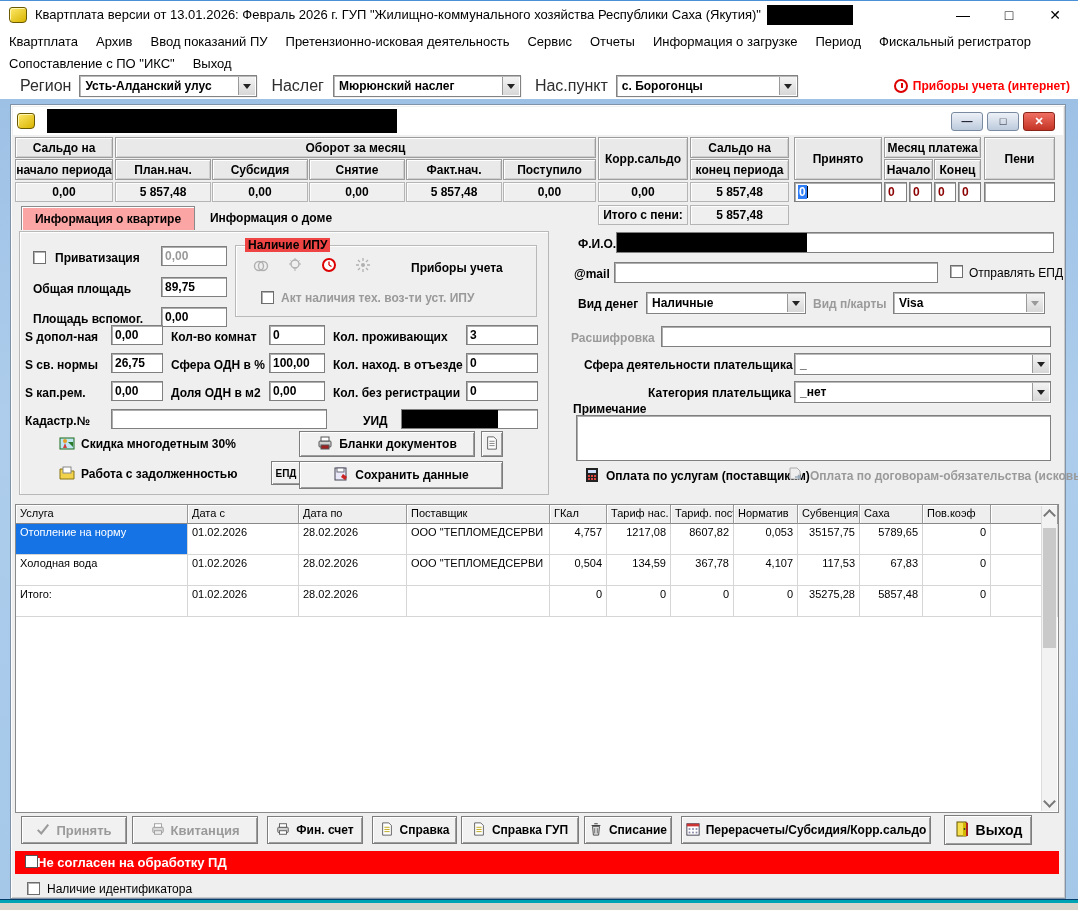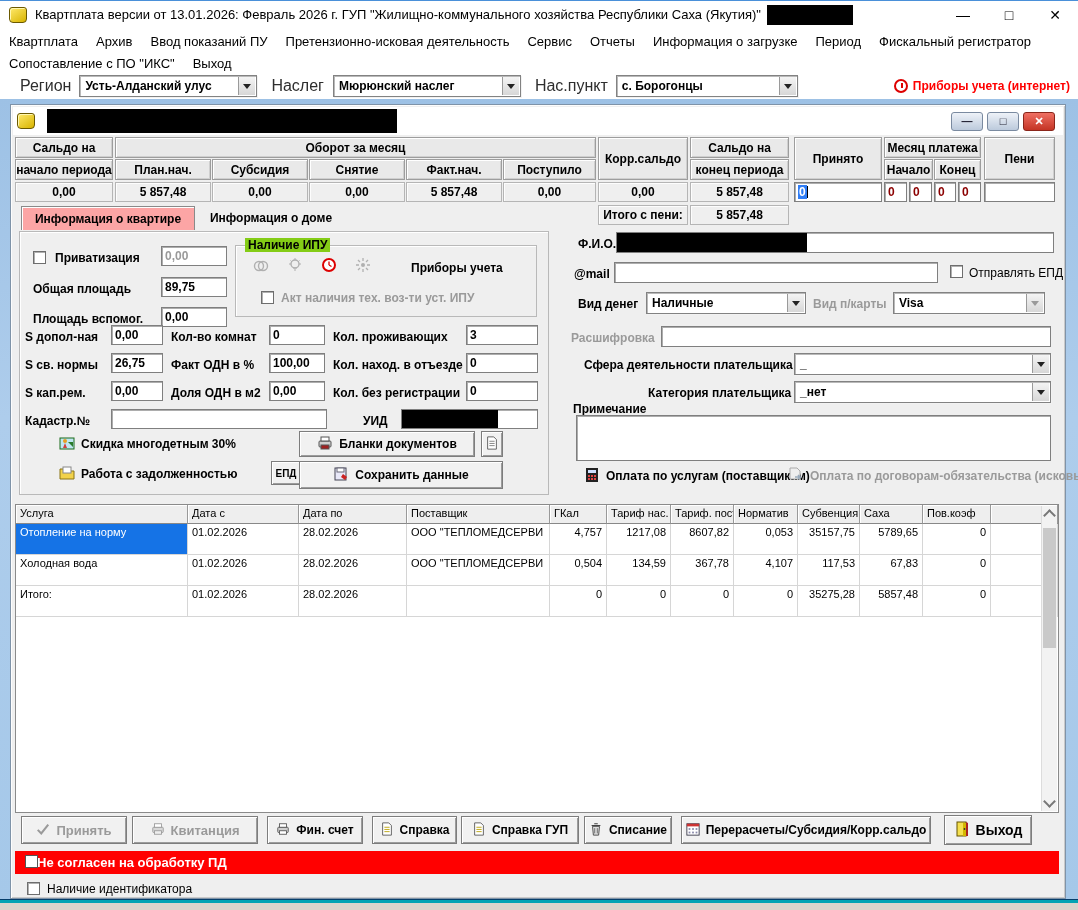--- a/index.html
+++ b/index.html
@@ -229,21 +229,21 @@
     <div class="edit" style="left:150px;top:172px;width:66px;height:20px">
         <span>89,75</span>
       </div>
 
     <span class="glabel" style="left:22px;top:207px">Площадь вспомог.</span>
     <div class="edit" style="left:150px;top:202px;width:66px;height:20px">
         <span>0,00</span>
       </div>
 
     <div class="groupbox" style="left:224px;top:140px;width:302px;height:72px"></div>
-    <span class="glabel" style="left:234px;top:133px;background:#84cc16;padding:0 3px">Наличие ИПУ</span>
+    <span class="glabel" style="left:234px;top:133px;background:#ef4444;padding:0 3px">Наличие ИПУ</span>
     <span class="abs" style="left:242px;top:153px"><svg class="i16" viewBox="0 0 16 16">
           <circle cx="6" cy="8" r="4.5" fill="none" stroke="#b0b0b0" stroke-width="1.4"></circle>
           <circle cx="10" cy="8" r="4.5" fill="none" stroke="#b0b0b0" stroke-width="1.4"></circle>
         </svg></span>
     <span class="abs" style="left:276px;top:152px"><svg class="i16" viewBox="0 0 16 16">
           <circle cx="8" cy="7" r="4" fill="none" stroke="#b0b0b0" stroke-width="1.4"></circle>
           <path d="M6 11h4M7 13h2" stroke="#b0b0b0" stroke-width="1.2"></path>
           <path d="M8 1v2M2 7h2M12 7h2M3.5 3.5l1.4 1.4M12.5 3.5l-1.4 1.4" stroke="#b0b0b0" stroke-width="1"></path>
         </svg></span>
     <span class="abs" style="left:310px;top:152px"><svg class="i16" viewBox="0 0 16 16">
@@ -268,21 +268,21 @@
       </div>
     <span class="glabel" style="left:322px;top:225px">Кол. проживающих</span>
     <div class="edit" style="left:455px;top:220px;width:72px;height:20px">
         <span>3</span>
       </div>
 
     <span class="glabel" style="left:14px;top:253px">S св. нормы</span>
     <div class="edit" style="left:100px;top:248px;width:52px;height:20px">
         <span>26,75</span>
       </div>
-    <span class="glabel" style="left:160px;top:253px">Факт ОДН в %</span>
+    <span class="glabel" style="left:160px;top:253px">Сфера ОДН в %</span>
     <div class="edit" style="left:258px;top:248px;width:56px;height:20px">
         <span>100,00</span>
       </div>
     <span class="glabel" style="left:322px;top:253px">Кол. наход. в отъезде</span>
     <div class="edit" style="left:455px;top:248px;width:72px;height:20px">
         <span>0</span>
       </div>
 
     <span class="glabel" style="left:14px;top:281px">S кап.рем.</span>
     <div class="edit" style="left:100px;top:276px;width:52px;height:20px">

